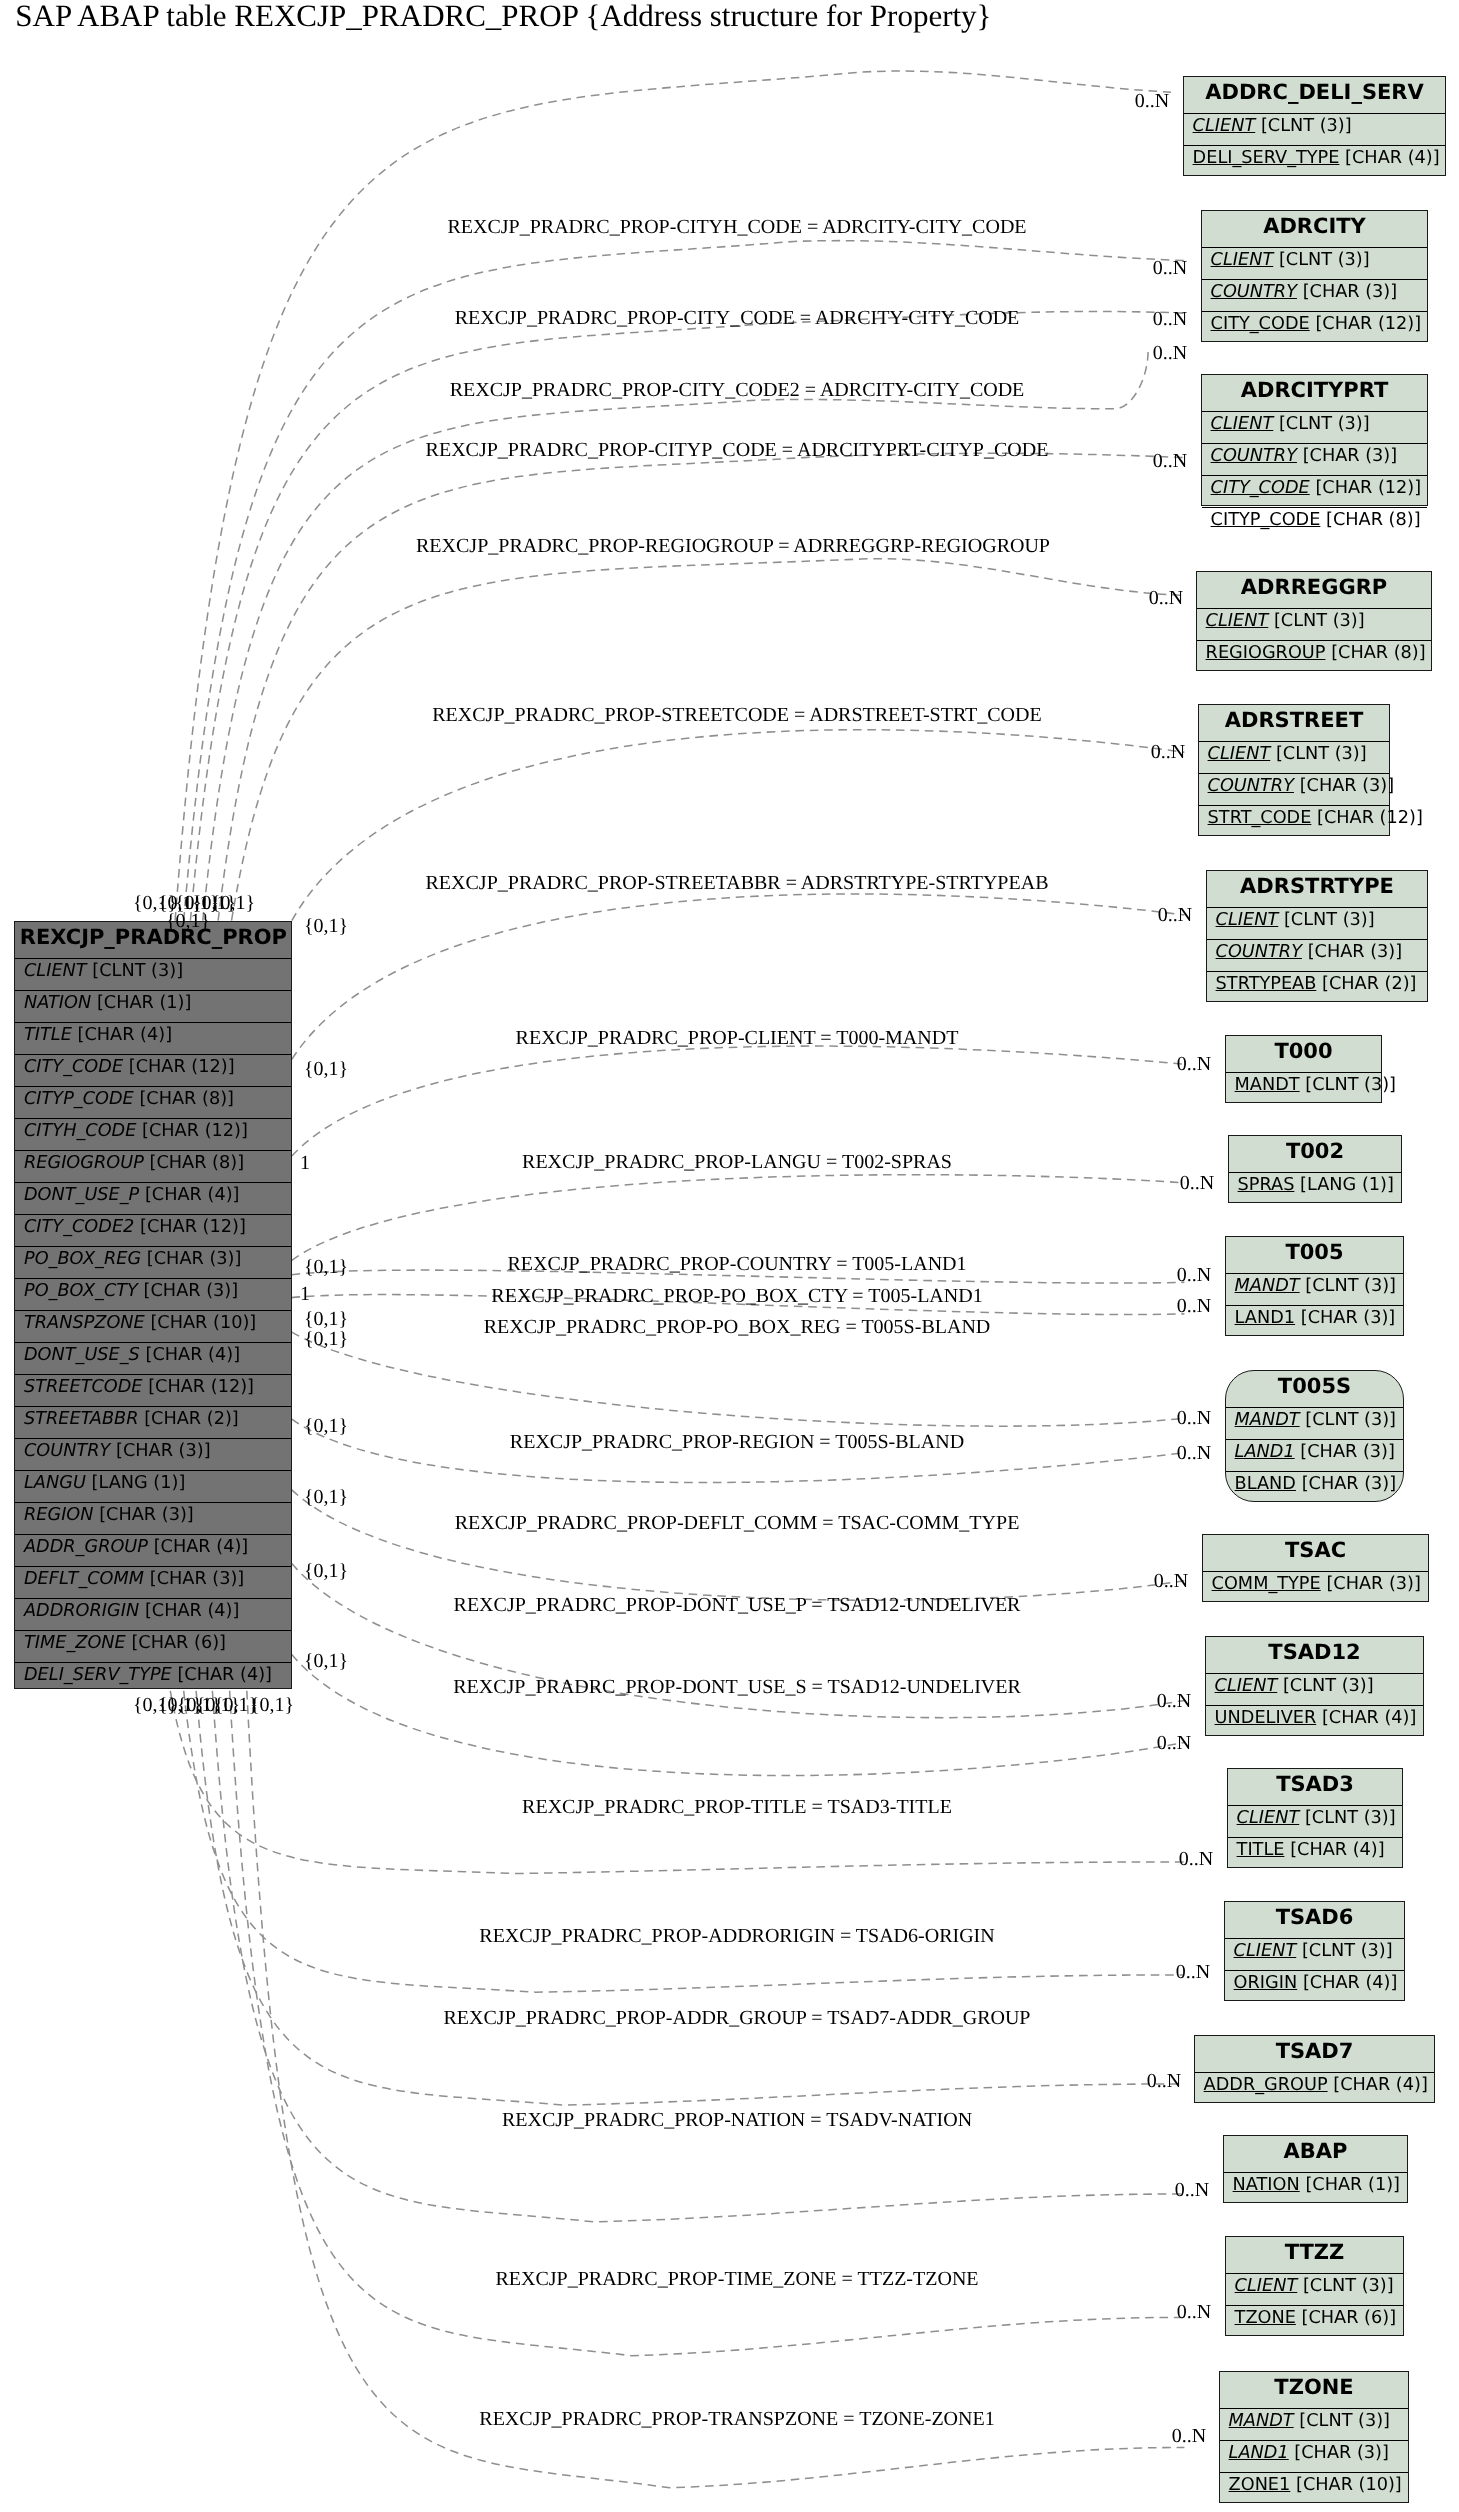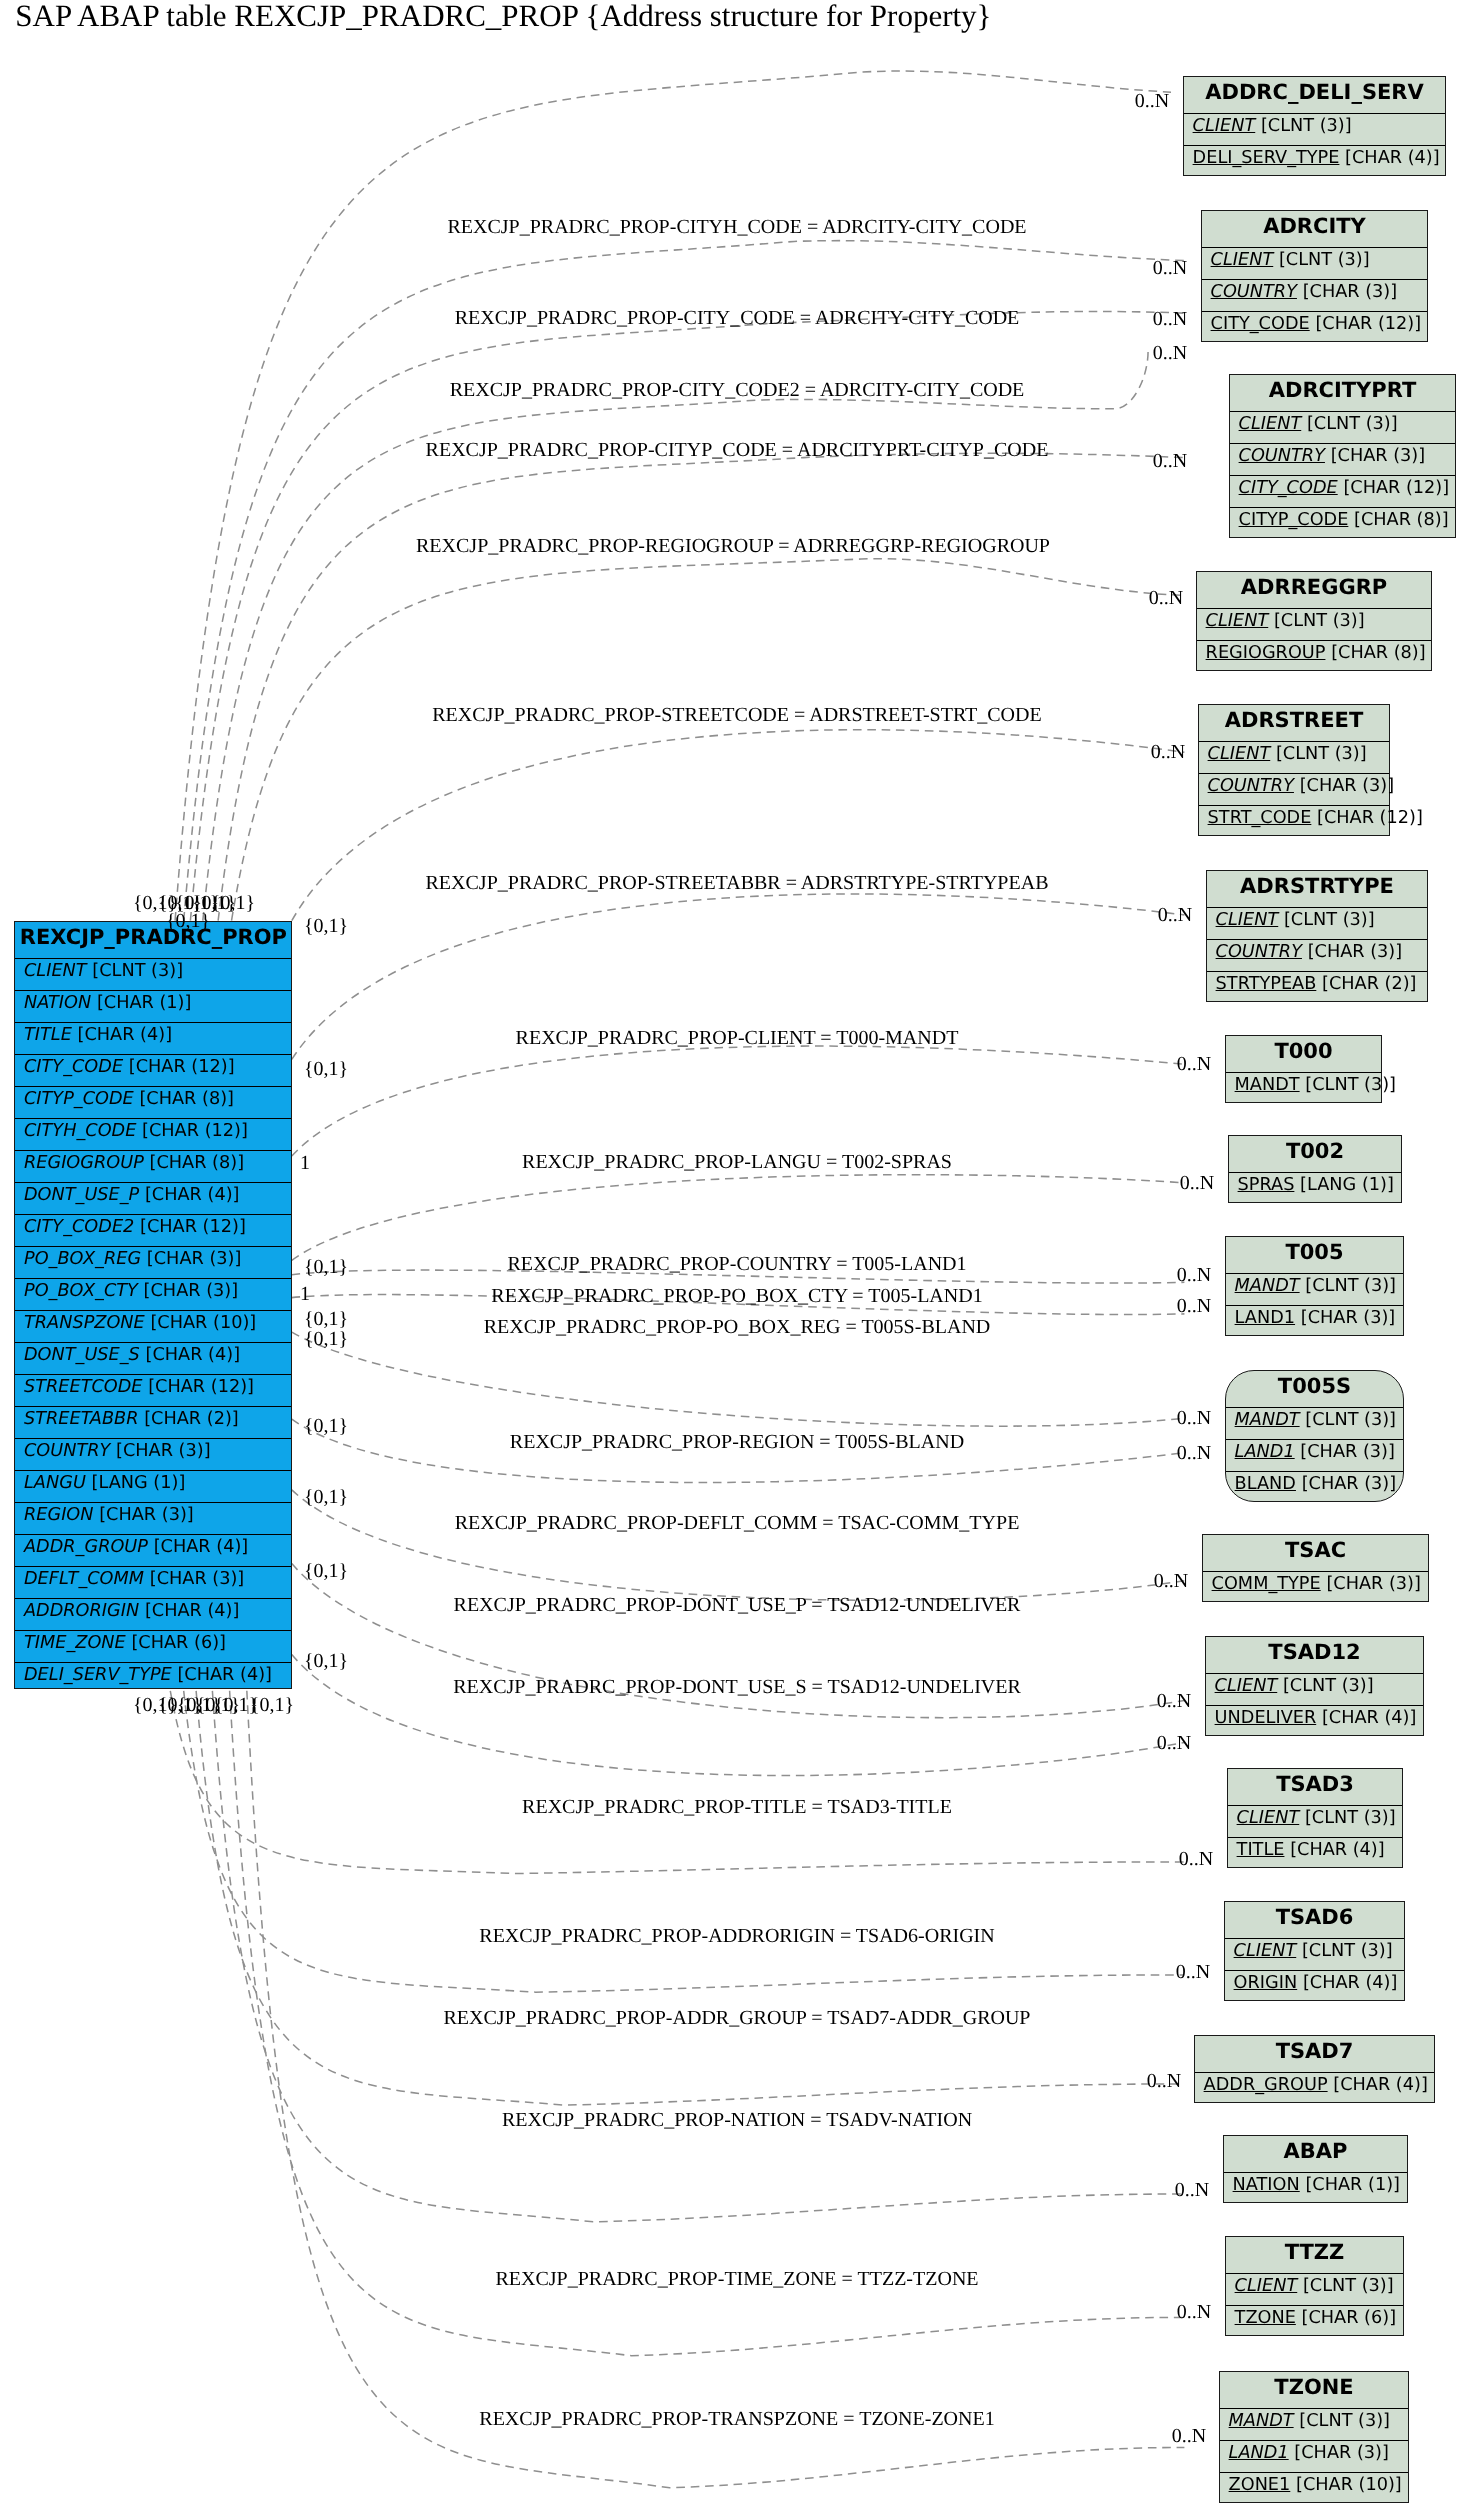--- a/index.html
+++ b/index.html
@@ -3,21 +3,21 @@
 <meta charset="utf-8">
 <style>
   html,body{margin:0;padding:0;background:#fff;}
   *{-webkit-font-smoothing:antialiased;-moz-osx-font-smoothing:grayscale;text-rendering:geometricPrecision;}
   #stage{will-change:transform;}
   body{width:1459px;height:2512px;overflow:hidden;}
   #stage{position:relative;width:1459px;height:2512px;}
   svg.layer{position:absolute;left:0;top:0;width:1459px;height:2512px;}
   .edge{fill:none;stroke:#8f8f8f;stroke-width:1.6;stroke-dasharray:9 6;}
   .tbox{position:absolute;box-sizing:border-box;border:1.9px solid #1a1a1a;}
-  .tbox.main{background:#0ea5e9;}
+  .tbox.main{background:#737373;}
   .tbox.ref{background:#d0ddd0;}
   .trow{box-sizing:border-box;font-family:"DejaVu Sans",sans-serif;font-size:17.7px;
         color:#000;white-space:nowrap;display:flex;align-items:center;padding:0 8.6px 6.7px 8.6px;}
   .trow.fld{border-top:1.9px solid #000;}
   .ttitle{font-weight:bold;justify-content:center;font-size:21px;}
   .fname{font-style:normal;}
   .fname.it{font-style:italic;}
   .fname.key{text-decoration:underline;text-decoration-thickness:1px;text-underline-offset:1.4px;}
   .ftype{margin-left:5.7px;}
   .card{position:absolute;font-family:"Liberation Serif",serif;font-size:20px;color:#000;
@@ -171,21 +171,21 @@
       </div>
       <div class="trow fld" style="height:32px">
         <span class="fname key it">COUNTRY</span>
         <span class="ftype">[CHAR (3)]</span>
       </div>
       <div class="trow fld" style="height:32px">
         <span class="fname key">CITY_CODE</span>
         <span class="ftype">[CHAR (12)]</span>
       </div>
     </div>
-<div class="tbox ref" style="left:1201px;top:374px;width:227px;height:164px;margin-left:28px;">
+<div class="tbox ref" style="left:1201px;top:374px;width:227px;height:132px;">
       <div class="trow ttitle" style="height:36px">ADRCITYPRT</div>
       <div class="trow fld" style="height:32px">
         <span class="fname key it">CLIENT</span>
         <span class="ftype">[CLNT (3)]</span>
       </div>
       <div class="trow fld" style="height:32px">
         <span class="fname key it">COUNTRY</span>
         <span class="ftype">[CHAR (3)]</span>
       </div>
       <div class="trow fld" style="height:32px">

